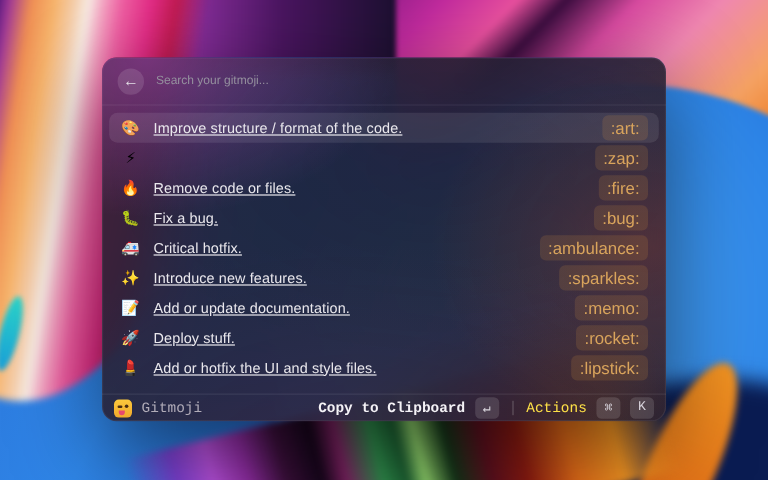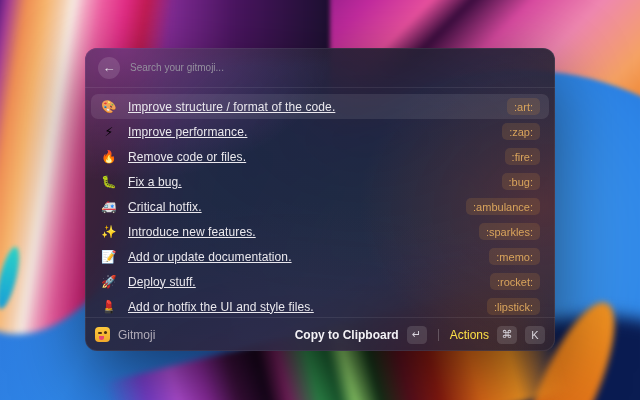--- a/index.html
+++ b/index.html
@@ -60,26 +60,26 @@
 
   
   .list { flex:1 1 auto; padding:6px 0; overflow:hidden; }
   .row { display:flex; align-items:center; gap:10px; height:25px; margin:0 6px;
     padding:0 9px; border-radius:7px; cursor:pointer; }
   .row.selected { background:rgba(255,255,255,0.09); }
   .row-emoji { width:18px; text-align:center; font-size:12.5px; flex:0 0 auto;
     font-family:"DejaVu Sans",sans-serif; }
   .row-label { font-size:12px; color:#eae8ed; letter-spacing:0.1px; white-space:nowrap;text-decoration:underline; }
   .row-spacer { flex:1; }
-  .row-code { font-size:11px; color:#d9a45c; background:rgba(216,150,62,0.16);
+  .row-code { font-size:14px; color:#d9a45c; background:rgba(216,150,62,0.16);
     padding:2.5px 7px; border-radius:5px; flex:0 0 auto; }
 
   
-  .footer { flex:0 0 auto; display:flex; align-items:center; height:34px; padding:0 10px;
-    border-top:1px solid rgba(255,255,255,0.08); gap:8px; }
+  .footer { flex:0 0 auto; display:flex; align-items:center; height:23px; padding:0 10px;
+    border-top:1px solid rgba(255,255,255,0.08); gap:8px;font-family:Liberation Mono, monospace; }
   .gitmoji-logo { position:relative; width:15px; height:15px; border-radius:4px;
     background:linear-gradient(180deg,#fcc83c,#f0a92c); flex:0 0 auto; }
   .gitmoji-logo .eye-l { position:absolute; left:2.5px; top:5px; width:4px; height:2px;
     background:#4a2d12; border-radius:1px; }
   .gitmoji-logo .eye-r { position:absolute; right:3px; top:4px; width:3px; height:3px;
     background:#4a2d12; border-radius:50%; }
   .gitmoji-logo .tongue { position:absolute; left:4px; bottom:2px; width:5px; height:4px;
     background:#e8486e; border-radius:0 0 3px 3px; }
   .footer-app { font-size:12px; color:#b1acb8; }
   .footer-right { margin-left:auto; display:flex; align-items:center; gap:8px;text-align:right; }
@@ -120,21 +120,20 @@
       <div class="list">
   <div class="row selected">
     <span class="row-emoji">🎨</span>
     <span class="row-label">Improve structure / format of the code.</span>
     <span class="row-spacer"></span>
     <span class="row-code">:art:</span>
   </div>
 
   <div class="row">
     <span class="row-emoji">⚡</span>
-    <span class="row-label">Improve performance.</span>
     <span class="row-spacer"></span>
     <span class="row-code">:zap:</span>
   </div>
 
   <div class="row">
     <span class="row-emoji">🔥</span>
     <span class="row-label">Remove code or files.</span>
     <span class="row-spacer"></span>
     <span class="row-code">:fire:</span>
   </div>

